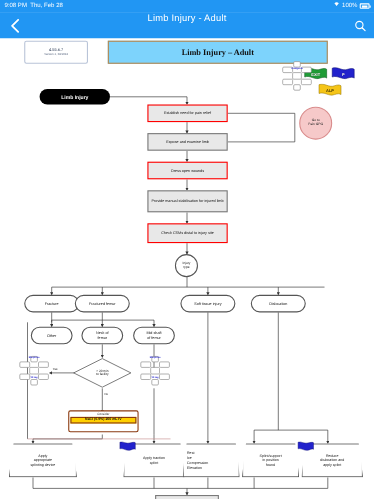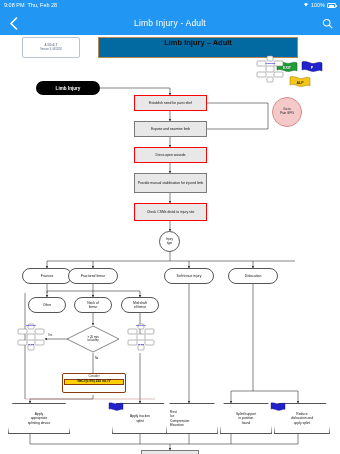--- a/index.html
+++ b/index.html
@@ -26,21 +26,21 @@
   .sb-batt::after {
     content: ""; position: absolute; right: -1.5px; top: 1.3px;
     width: 1px; height: 2px; background: #fff;
   }
   .sb-batt i { position: absolute; left: 0.5px; top: 0.5px; bottom: 0.5px; width: 80%; background: #fff; display: block; }
 
   
   .appbar {
     position: absolute; left: 0; top: 11px; width: 340px; height: 24px;
     background: #2196f3; color: #fff;
-    display: flex; align-items: center;
+    display: flex; align-items: flex-start;
   }
   .appbar .back {
     width: 26px; height: 24px; display: flex; align-items: center; justify-content: center;
     cursor: pointer;
   }
   .appbar .title {
     flex: 1; text-align: center; font-size: 8.5px; font-weight: 500; letter-spacing: .2px;
   }
   .appbar .search {
     width: 26px; height: 24px; display: flex; align-items: center; justify-content: center;
@@ -58,23 +58,23 @@
   
   .pbox {
     background: #e8e8e8; border: 0.7px solid #7a7a7a;
     display: flex; align-items: center; justify-content: center; text-align: center;
     font-size: 3.4px; line-height: 1.25; color: #111; padding: 1px;
   }
   .pbox.red { border: 1.4px solid #ff0000; }
 
   
   .banner {
-    background: #0369a1; border: 0.7px solid #b5884f;
-    display: flex; justify-content: center;
-    font-size: 7.5px; font-weight: bold; color: #111;
+    background: #7dd3fc; border: 0.7px solid #b5884f;
+    display: flex; align-items: center; justify-content: center;
+    font-size: 7.5px; font-weight: bold; color: #111; font-family: Liberation Serif, serif;
   }
 
   
   .vercard {
     background: #ffffff; border: 0.7px solid #b9c4d8; border-radius: 2px;
     display: flex; flex-direction: column; align-items: center; justify-content: center;
     font-size: 3.6px; color: #2b3a55; line-height: 1.35;
   }
   .vercard .v2 { font-size: 2.6px; color: #55637d; }
 

